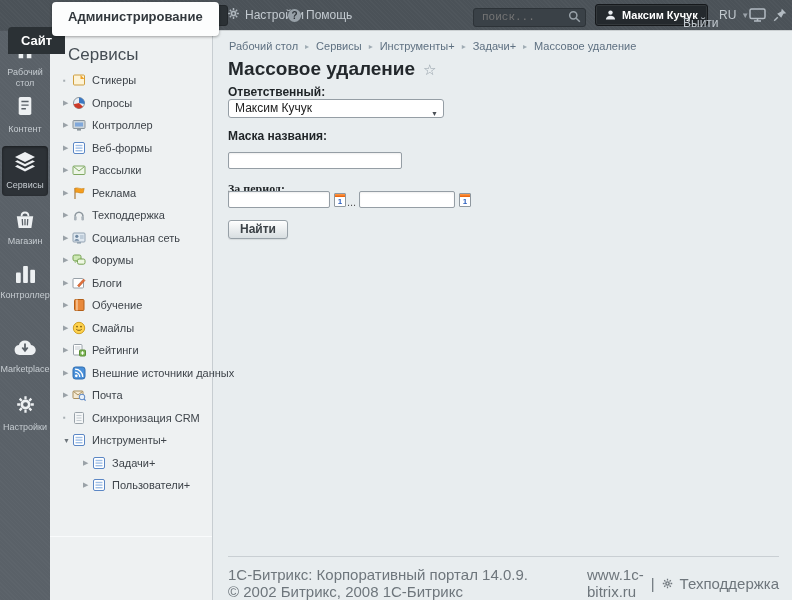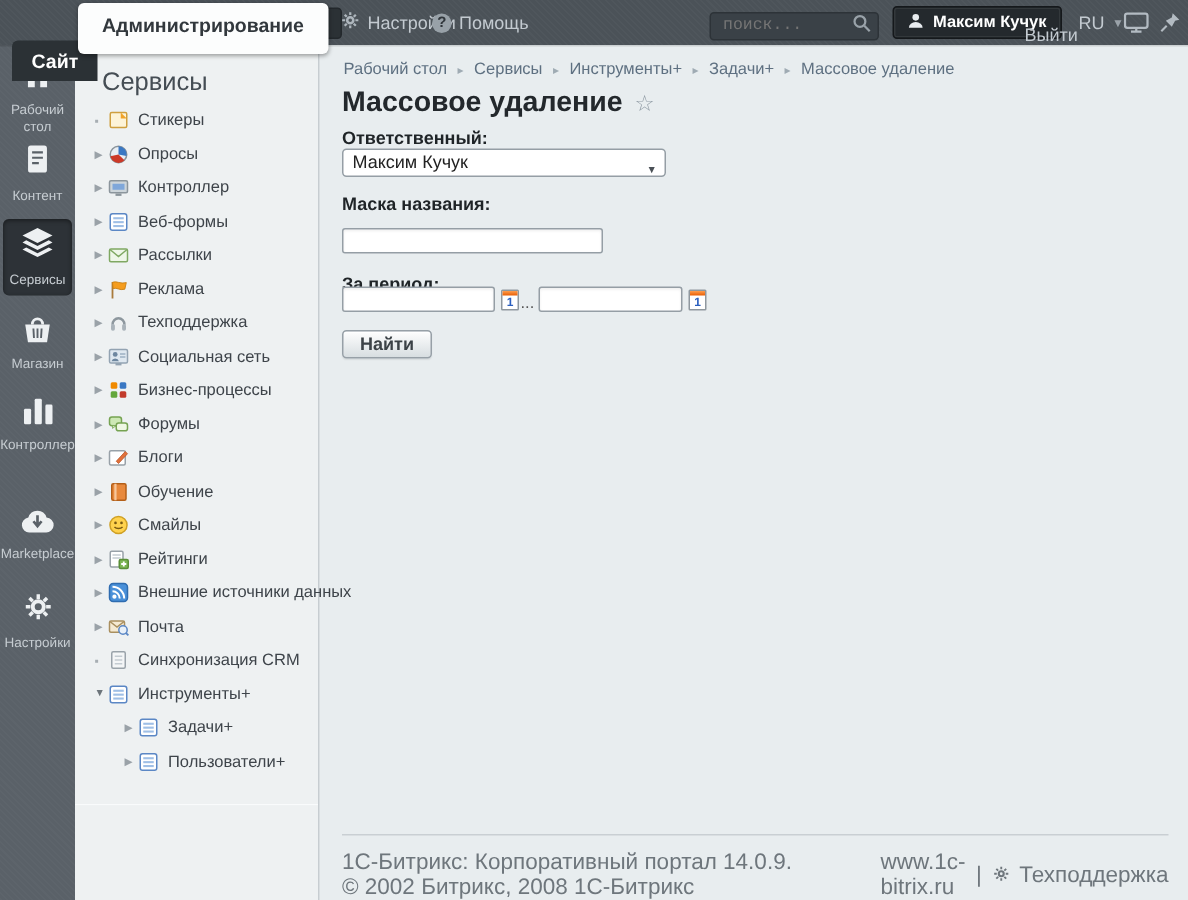--- a/index.html
+++ b/index.html
@@ -64,21 +64,21 @@
   
   .main { position:absolute; left:214px; top:30px; width:578px; height:570px; background:#e8edef; }
   .breadcrumb { position:absolute; left:15px; top:10px; font-size:11px; color:#5e7081;
     display:flex; align-items:center; }
   .bc-link { cursor:pointer; }
   .bc-sep { margin:0 7px; font-size:8px; color:#9fabb3; }
   .page-title { position:absolute; left:14px; top:28px; font-size:19px; font-weight:bold; color:#23282c; }
   .fav-star { font-size:15px; color:#939ea7; font-weight:normal; margin-left:8px; cursor:pointer; }
 
   .form-label { position:absolute; left:14px; font-size:12px; font-weight:bold; color:#1f2427; }
-  .lbl-resp { top:55px; } .lbl-mask { top:99px; } .lbl-period { top:152px; }
+  .lbl-resp { top:55px; } .lbl-mask { top:99px; } .lbl-period { top:152px;font-family:Liberation Serif, serif; }
   .hint { position:absolute; left:14px; top:112px; font-size:11px; color:#454b50; }
 
   .select-box { position:absolute; left:14px; top:69px; width:216px; height:19px; background:#fff;
     border:1px solid #959ea5; border-radius:3px; font-size:12px; color:#222; line-height:17px;
     padding:0 18px 0 6px; cursor:pointer; }
   .select-box .sel-arrow { position:absolute; right:5px; top:5px; font-size:7px; color:#4a5056; }
 
   .text-input { position:absolute; background:#fff; border:1px solid #959ea5; border-radius:2px;
     height:17px; font-size:12px; padding:0 5px; outline:none; box-shadow:inset 0 1px 2px rgba(0,0,0,.07);
     font-family:"Liberation Sans",sans-serif; color:#222; }
@@ -306,32 +306,20 @@
             <rect x="8" y="6.5" width="3.6" height="1" fill="#9db0c2"></rect>
             <rect x="5" y="11" width="4" height="1.6" fill="#93a3b2"></rect>
           </svg>
         </span>
         <span class="mi-label">Социальная сеть</span>
       </div>
       <div class="menu-item">
         <span class="mi-bullet">▶</span>
         <span class="mi-icon">
           <svg width="14" height="14" viewBox="0 0 14 14">
-            <rect x="1.8" y="1.8" width="4.4" height="4.4" rx="1" fill="#f08a00"></rect>
-            <rect x="7.8" y="1.8" width="4.4" height="4.4" rx="1" fill="#3a78c3"></rect>
-            <rect x="1.8" y="7.8" width="4.4" height="4.4" rx="1" fill="#64a73c"></rect>
-            <rect x="7.8" y="7.8" width="4.4" height="4.4" rx="1" fill="#c23b2c"></rect>
-          </svg>
-        </span>
-        <span class="mi-label">Бизнес-процессы</span>
-      </div>
-      <div class="menu-item">
-        <span class="mi-bullet">▶</span>
-        <span class="mi-icon">
-          <svg width="14" height="14" viewBox="0 0 14 14">
             <rect x="1" y="2" width="8" height="5.8" rx="1.6" fill="#cde8b5" stroke="#76a352"></rect>
             <path d="M3 7.6 L3 9.6 L5.5 7.7 Z" fill="#cde8b5" stroke="#76a352" stroke-width="0.5"></path>
             <rect x="5.5" y="6" width="7.5" height="5.2" rx="1.6" fill="#eef7e3" stroke="#76a352"></rect>
           </svg>
         </span>
         <span class="mi-label">Форумы</span>
       </div>
       <div class="menu-item">
         <span class="mi-bullet">▶</span>
         <span class="mi-icon">

